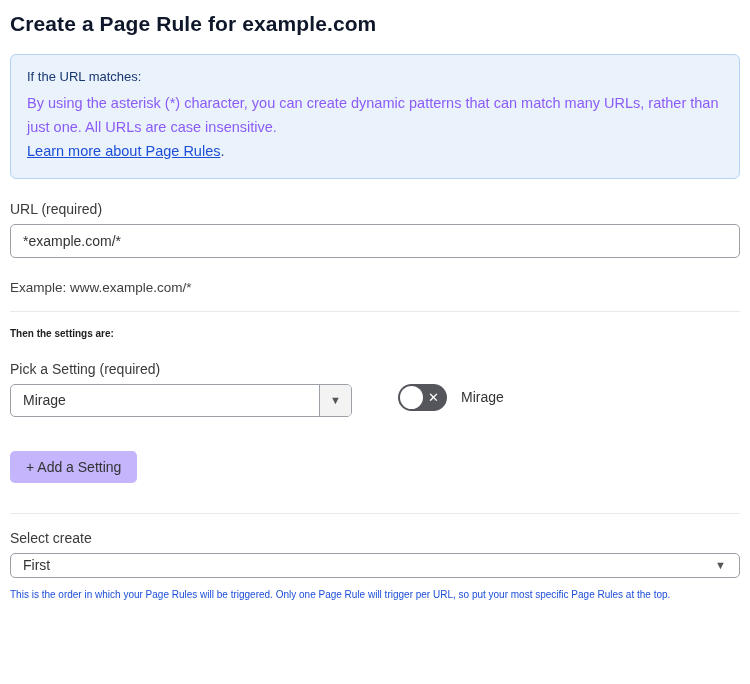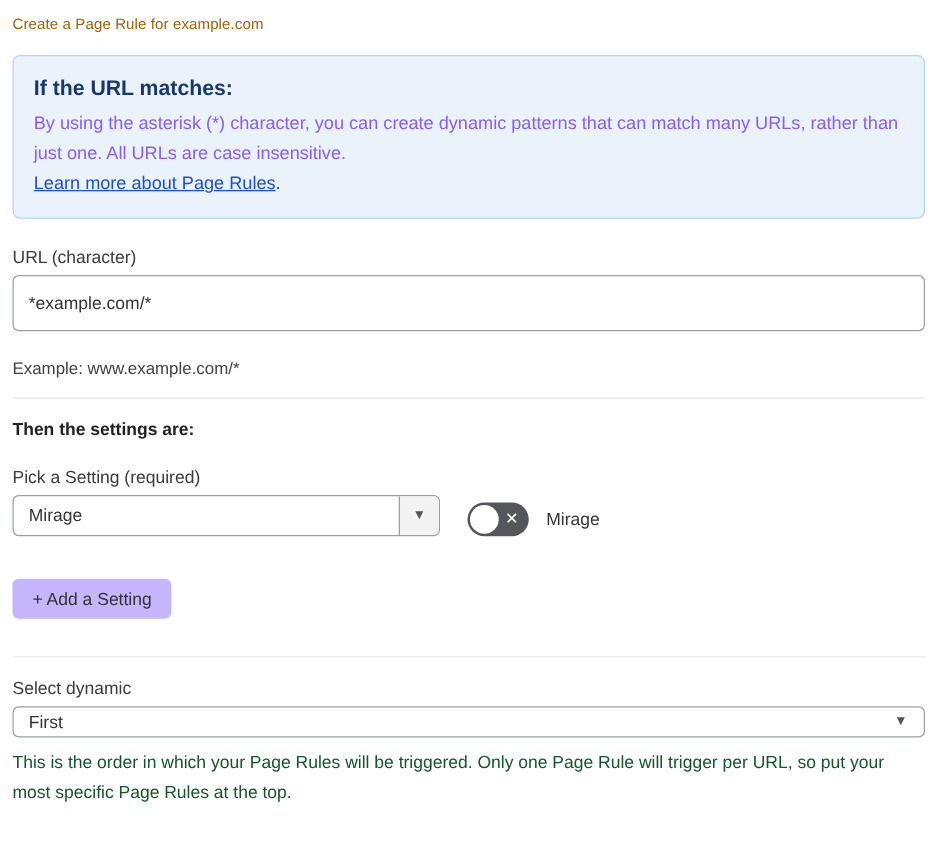--- a/index.html
+++ b/index.html
@@ -6,38 +6,38 @@
   html, body { background: #ffffff; }
   body {
     width: 750px;
     font-family: "Liberation Sans", "DejaVu Sans", sans-serif;
     color: #333333;
     -webkit-font-smoothing: antialiased;
   }
   .page { padding: 8px 10px 20px 10px; }
 
   .page-title {
-    font-size: 12px;
-    font-weight: normal;
-    color: #a16207;
+    font-size: 21px;
+    font-weight: bold;
+    color: #0f172a;
     margin: 4px 0 18px 0;
     letter-spacing: 0.1px;
   }
 
   
   .info-box {
     background: #eaf2fc;
     border: 1px solid #b5d3f3;
     border-radius: 6px;
     padding: 12px 16px 14px 16px;
     margin-bottom: 22px;
   }
   .info-box .info-heading {
-    font-weight: bold;
-    font-size: 17px;
+    font-weight: normal;
+    font-size: 13px;
     color: #17386e;
     margin-bottom: 4px;
     line-height: 1.6;
   }
   .info-box .info-body {
     font-size: 14.5px;
     color: #8b5cf6;
     line-height: 1.65;
     max-width: 700px;
   }
@@ -53,21 +53,21 @@
   }
 
   .field-label {
     font-size: 14px;
     color: #3a3a3a;
     margin-bottom: 7px;
   }
 
   .text-input {
     width: 100%;
-    height: 45px;
+    height: 34px;
     border: 1px solid #9aa0a6;
     border-radius: 5px;
     padding: 0 12px;
     font-size: 14px;
     font-family: inherit;
     color: #333333;
     background: #ffffff;
     outline: none;
   }
 
@@ -77,28 +77,28 @@
     margin-top: 22px;
   }
 
   .divider {
     border: none;
     border-top: 1px solid #e9e9e9;
     margin: 16px 0;
   }
 
   .section-heading {
-    font-size: 14px;
+    font-size: 10px;
     font-weight: bold;
     color: #222222;
     margin: 8px 0 22px 0;
   }
 
   
-  .setting-row { display: flex; align-items: flex-end; margin-bottom: 24px; }
+  .setting-row { display: flex; align-items: flex-start; margin-bottom: 24px; gap: 24px; }
   .select-composed {
     display: flex;
     width: 342px;
     height: 33px;
     border: 1px solid #9aa0a6;
     border-radius: 5px;
     background: #ffffff;
     overflow: hidden;
     cursor: pointer;
   }
@@ -183,41 +183,41 @@
   .select-full .caret {
     position: absolute;
     right: 13px;
     top: 50%;
     transform: translateY(-50%);
     color: #555555;
     font-size: 11px;
   }
 
   .order-helper {
-    font-size: 14px;
-    color: #14532d;
+    font-size: 10px;
+    color: #1d4ed8;
     line-height: 1.7;
     margin-top: 8px;
     max-width: 720px;
   }
 </style>
 </head>
 <body>
 
 <div class="page">
 
   <h1 class="page-title">Create a Page Rule for example.com</h1>
 
   <div class="info-box">
     <div class="info-heading">If the URL matches:</div>
     <div class="info-body">By using the asterisk (*) character, you can create dynamic patterns that can match many URLs, rather than just one. All URLs are case insensitive.</div>
     <div class="info-link-line"><a class="info-link">Learn more about Page Rules</a><span>.</span></div>
   </div>
 
-  <div class="field-label">URL (character)</div>
+  <div class="field-label">URL (required)</div>
   <input class="text-input" type="text" value="*example.com/*" style="">
   <div class="helper-text">Example: www.example.com/*</div>
 
   <hr class="divider">
 
   <div class="section-heading">Then the settings are:</div>
 
   <div class="field-label">Pick a Setting (required)</div>
   <div class="setting-row">
     <div class="select-composed">
@@ -233,21 +233,21 @@
       </div>
       <span class="toggle-label">Mirage</span>
     </div>
   </div>
 
   <button class="btn btn-gray add-setting-btn">+ Add a Setting</button>
 
   <hr class="divider">
 
 
-  <div class="field-label">Select dynamic</div>
+  <div class="field-label">Select create</div>
   <div class="select-full">
     <span>First</span>
     <span class="caret">▼</span>
   </div>
   <div class="order-helper">This is the order in which your Page Rules will be triggered. Only one Page Rule will trigger per URL, so put your most specific Page Rules at the top.</div>
 
   
 
   
 

